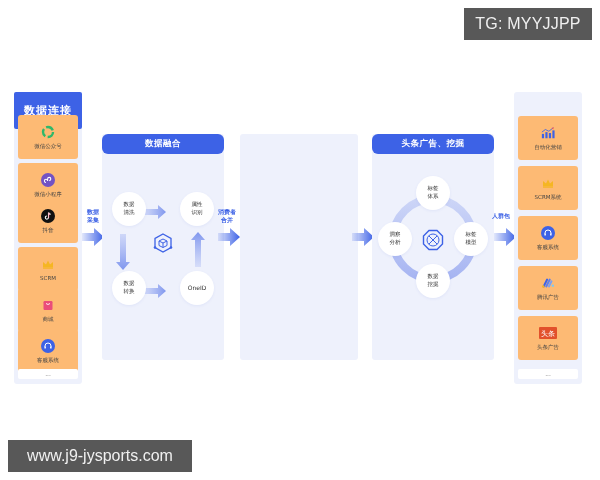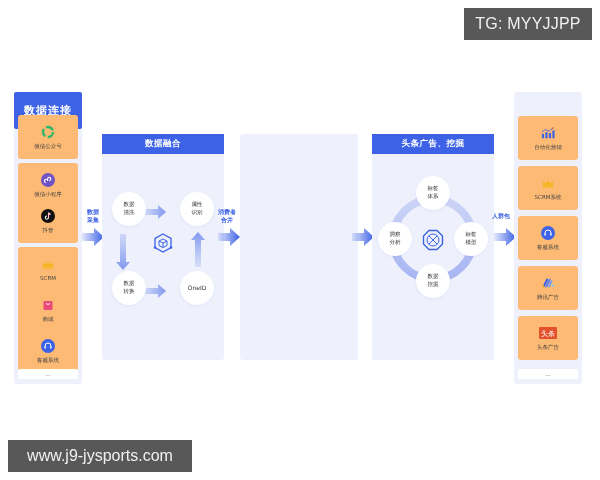--- a/index.html
+++ b/index.html
@@ -37,21 +37,21 @@
   .side-card .lb { font-size: 5.5px; color: #444; }
   .side-more {
     position: absolute; left: 4px; width: 60px; height: 10px; background: #fff; border-radius: 2px;
     font-size: 6px; color: #777; display: flex; align-items: center; justify-content: center; line-height: 1;
   }
 
   
   .panel { position: absolute; background: #eef1fc; border-radius: 3px; }
   .panel-head {
     position: absolute; height: 20px; background: #3d62e6; color: #fff; font-size: 8.5px; font-weight: bold;
-    display: flex; align-items: center; justify-content: center; border-radius: 0; letter-spacing: 0.5px;
+    display: flex; align-items: center; justify-content: center; border-radius: 6px; letter-spacing: 0.5px;
   }
 
   .node {
     position: absolute; width: 34px; height: 34px; border-radius: 50%; background: #fff;
     display: flex; align-items: center; justify-content: center; text-align: center;
     font-size: 5.5px; color: #333; line-height: 1.45; box-shadow: 0 1px 3px rgba(60,90,200,0.08);
     white-space: pre-line;
   }
 
   .flow-label {

